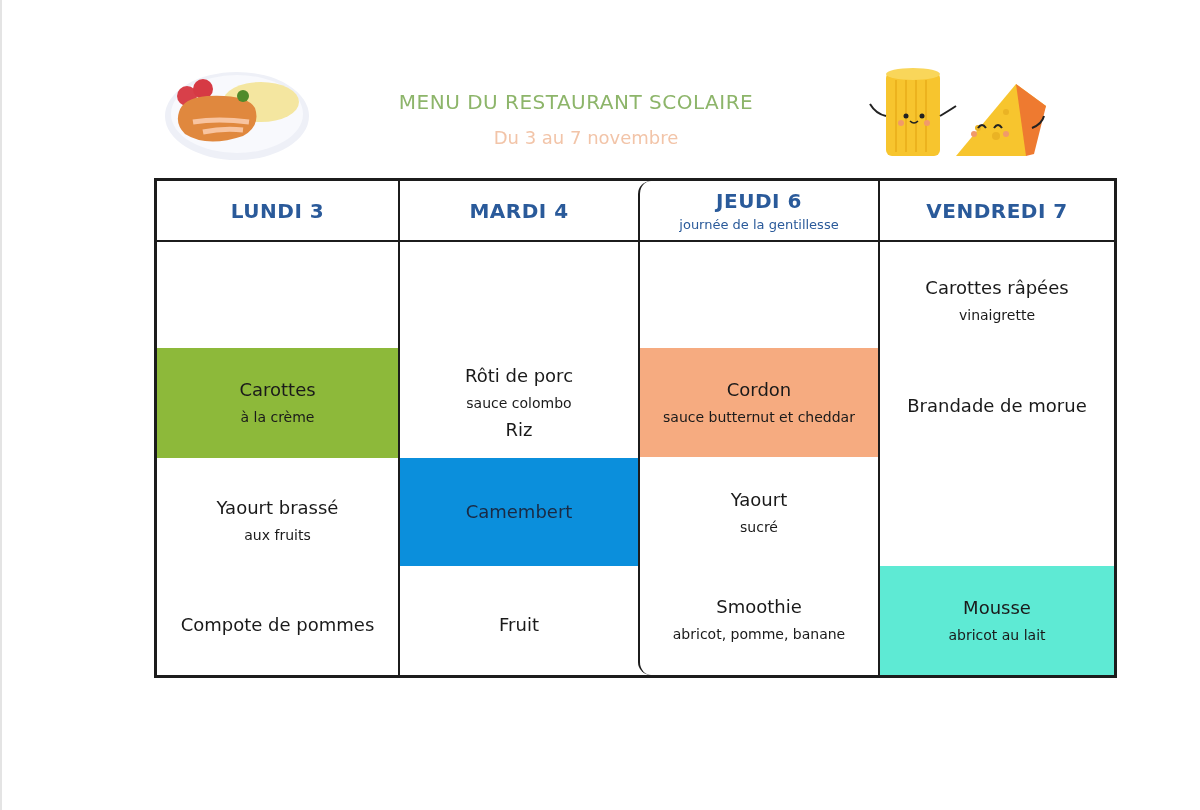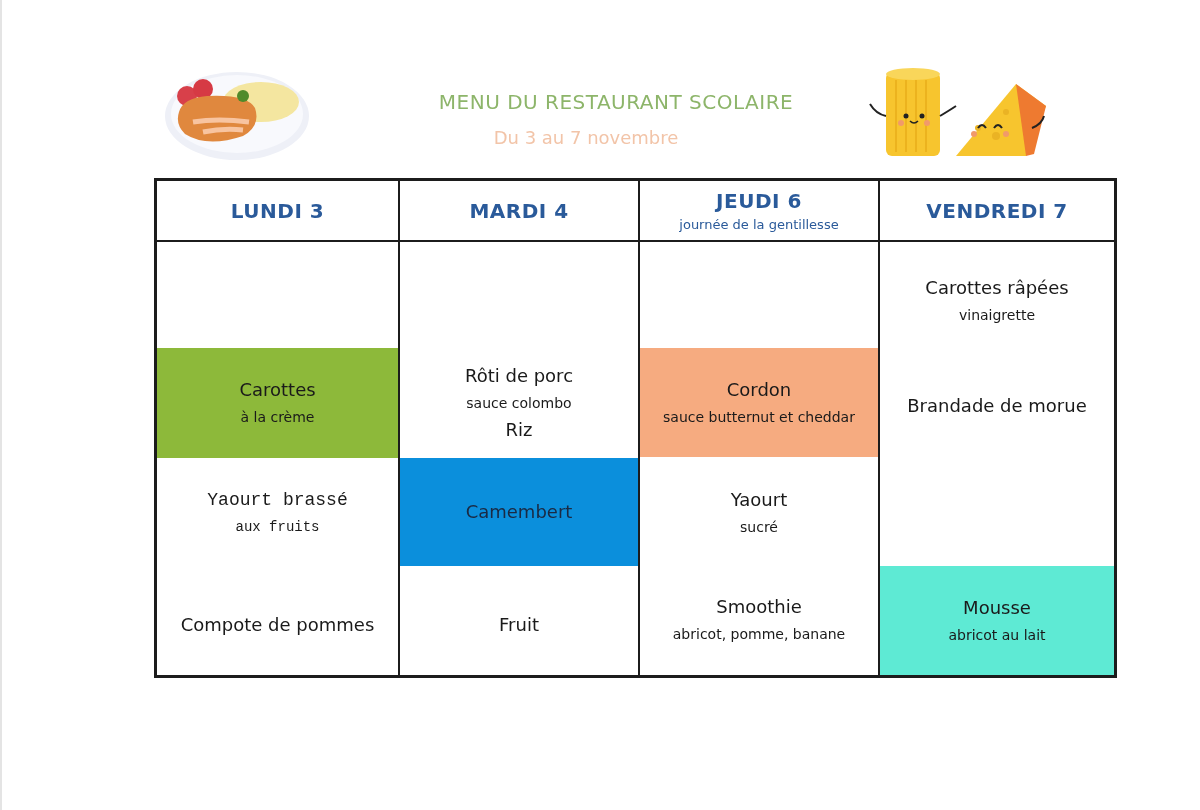--- a/index.html
+++ b/index.html
@@ -2,21 +2,21 @@
 <html><head>
 <meta charset="utf-8">
 <style>
   html, body { margin:0; padding:0; }
   body {
     width:1200px; height:810px; background:#ffffff; position:relative; overflow:hidden;
     font-family: "DejaVu Sans", sans-serif; color:#1a1a1a;
   }
   .page-edge { position:absolute; left:0; top:0; width:2px; height:810px; background:#e4e4e4; }
   .title {
-    position:absolute; left:396px; top:90px; width:440px; text-align:center;
+    position:absolute; left:356px; top:90px; width:440px; text-align:center;
     font-size:20px; color:#8db56a; letter-spacing:0.5px;
   }
   .subtitle {
     position:absolute; left:366px; top:127px; width:440px; text-align:center;
     font-size:18px; color:#f2c4a8;
   }
   .plate { position:absolute; left:163px; top:64px; width:148px; height:100px; }
   .mascots { position:absolute; left:866px; top:66px; width:186px; height:100px; }
 
   .menu-table {
@@ -97,21 +97,21 @@
 <div class="menu-table">
 
   <div class="col" style="left:0; width:241px;">
     <div class="hdr">
       <span class="day">LUNDI 3</span>
     </div>
     <div class="cell green" style="top:167px; height:110px;">
       <span class="main">Carottes</span>
       <span class="sub">à la crème</span>
     </div>
-    <div class="cell" style="top:277px; height:110px;font-family:Liberation Mono, monospace;">
+    <div class="cell" style="top:285px; height:110px;">
       <span class="main">Yaourt brassé</span>
       <span class="sub">aux fruits</span>
     </div>
     <div class="cell" style="top:390px; height:108px;">
       <span class="main">Compote de pommes</span>
     </div>
   </div>
 
   <div class="col" style="left:241px; width:240px;">
     <div class="hdr">
@@ -123,21 +123,21 @@
       <span class="main">Riz</span>
     </div>
     <div class="cell blue" style="top:277px; height:108px;">
       <span class="main" style="color:#1a2a44;">Camembert</span>
     </div>
     <div class="cell" style="top:390px; height:108px;">
       <span class="main">Fruit</span>
     </div>
   </div>
 
-  <div class="col" style="left:481px; width:240px;">
+  <div class="col" style="left:481px; width:240px;border-radius:13px;">
     <div class="hdr">
       <span class="day">JEUDI 6</span>
       <span class="note">journée de la gentillesse</span>
     </div>
     <div class="cell orange" style="top:167px; height:109px;">
       <span class="main">Cordon</span>
       <span class="sub">sauce butternut et cheddar</span>
     </div>
     <div class="cell" style="top:277px; height:110px;">
       <span class="main">Yaourt</span>

